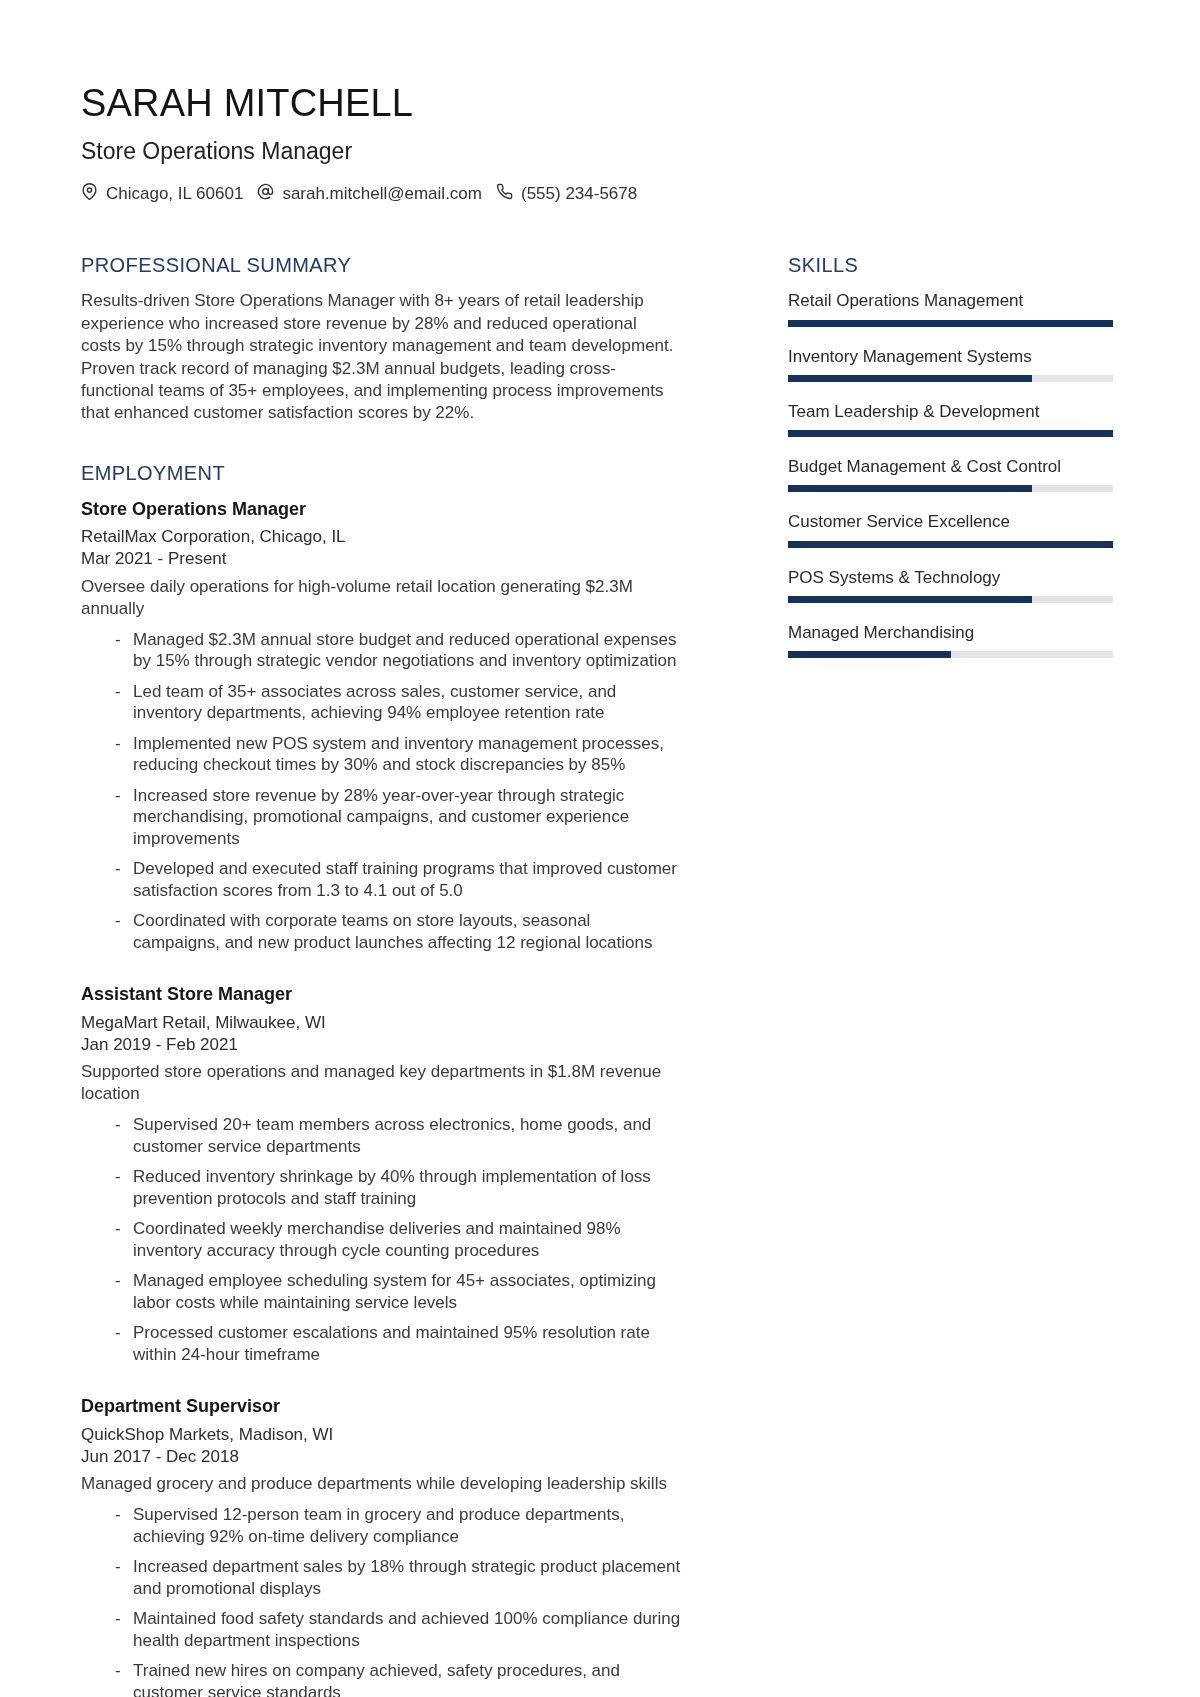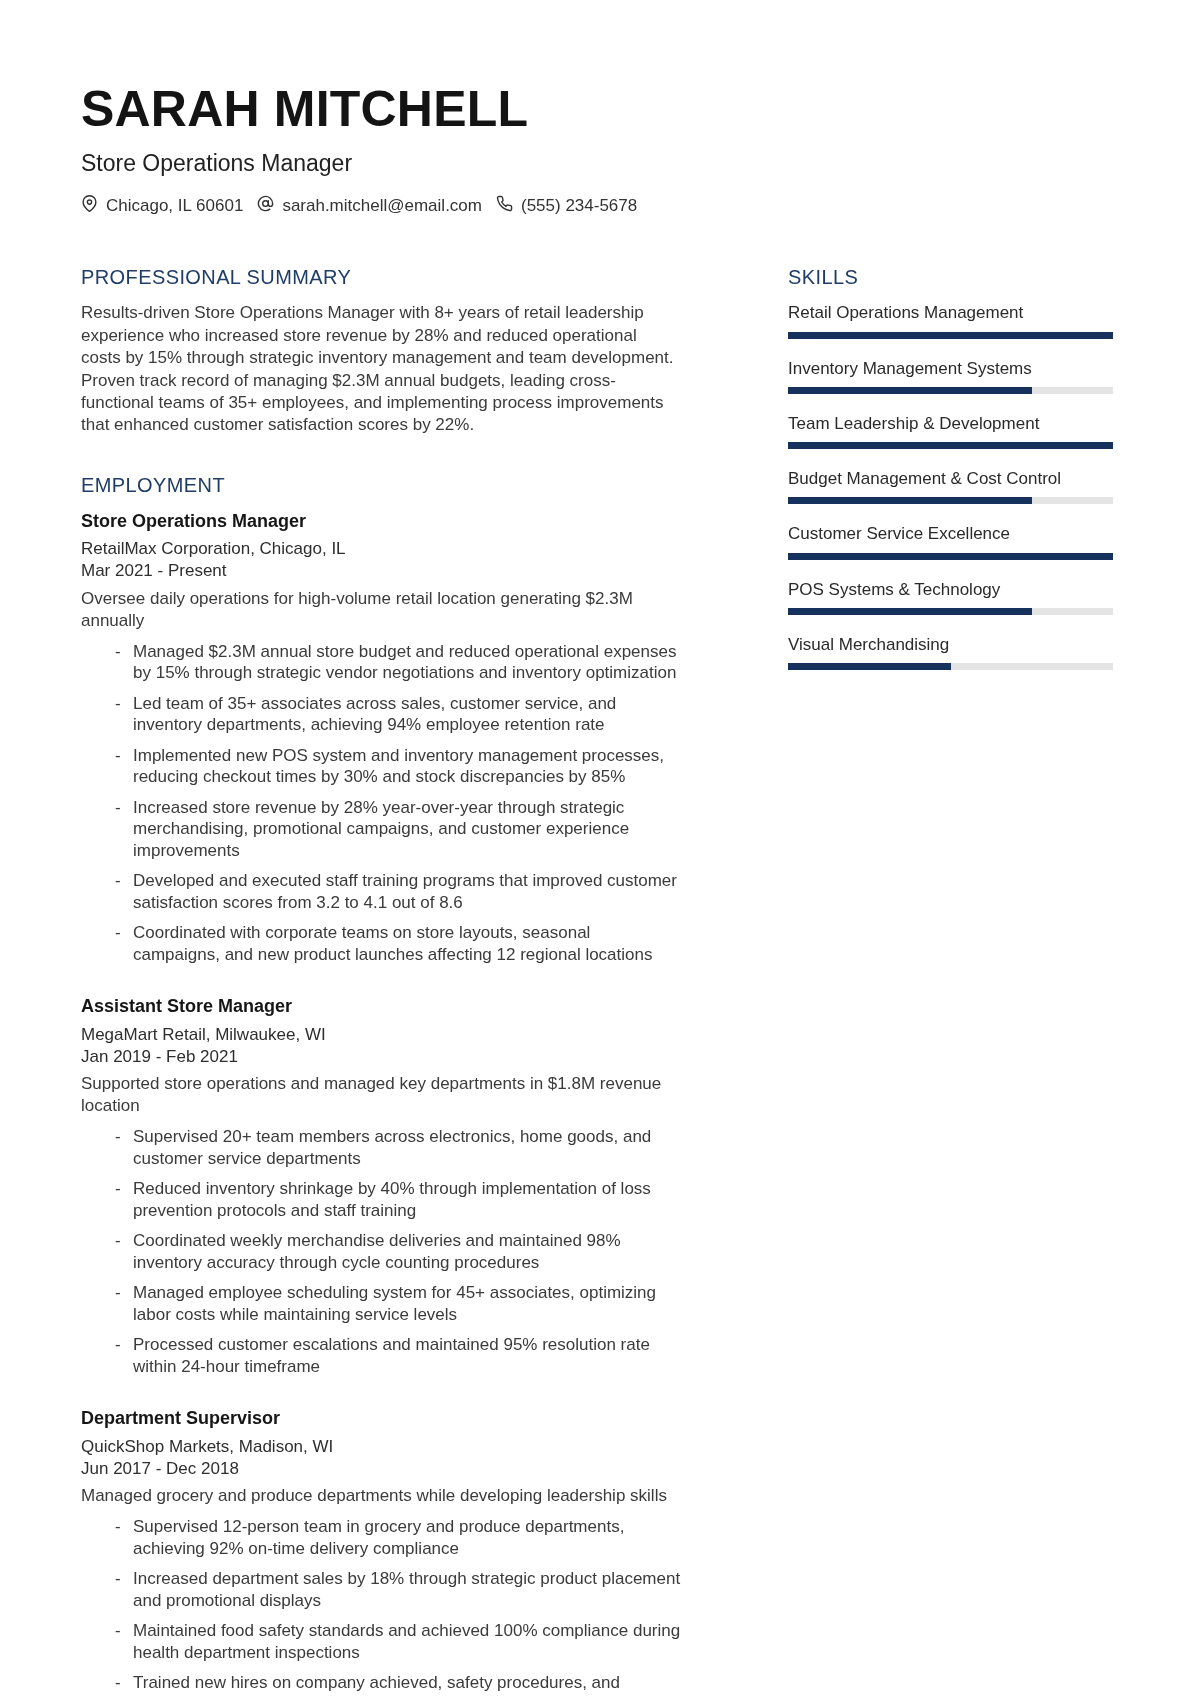--- a/index.html
+++ b/index.html
@@ -11,22 +11,22 @@
     color: #3b3b3b;
     position: relative;
     overflow: hidden;
   }
   .page {
     padding: 84px 87px 0 81px;
   }
 
   
   .name {
-    font-size: 50px;
-    font-weight: 700;
+    font-size: 38px;
+    font-weight: 400;
     letter-spacing: 0.2px;
     color: #141414;
     line-height: 1;
   }
   .job-title {
     margin-top: 17px;
     font-size: 23px;
     color: #222222;
     line-height: 1.1;
   }
@@ -192,21 +192,21 @@
             <li class="bullet">
                 <span class="dash">-</span>
                 <span>Implemented new POS system and inventory management processes, reducing checkout times by 30% and stock discrepancies by 85%</span>
               </li>
             <li class="bullet">
                 <span class="dash">-</span>
                 <span>Increased store revenue by 28% year-over-year through strategic merchandising, promotional campaigns, and customer experience improvements</span>
               </li>
             <li class="bullet">
                 <span class="dash">-</span>
-                <span>Developed and executed staff training programs that improved customer satisfaction scores from 3.2 to 4.1 out of 8.6</span>
+                <span>Developed and executed staff training programs that improved customer satisfaction scores from 1.3 to 4.1 out of 5.0</span>
               </li>
             <li class="bullet">
                 <span class="dash">-</span>
                 <span>Coordinated with corporate teams on store layouts, seasonal campaigns, and new product launches affecting 12 regional locations</span>
               </li>
           </ul>
         </div>
 
         <div class="job">
           <div class="job-role">Assistant Store Manager</div>
@@ -302,21 +302,21 @@
             <div class="skill-fill" style="width: 100%;"></div>
           </div>
       </div>
       <div class="skill-item">
         <div class="skill-label">POS Systems &amp; Technology</div>
         <div class="skill-track">
             <div class="skill-fill" style="width: 75%;"></div>
           </div>
       </div>
       <div class="skill-item">
-        <div class="skill-label">Visual Merchandising</div>
+        <div class="skill-label">Managed Merchandising</div>
         <div class="skill-track">
             <div class="skill-fill" style="width: 50%;"></div>
           </div>
       </div>
 
     </div>
   </div>
 </div>
 
 </body></html>

